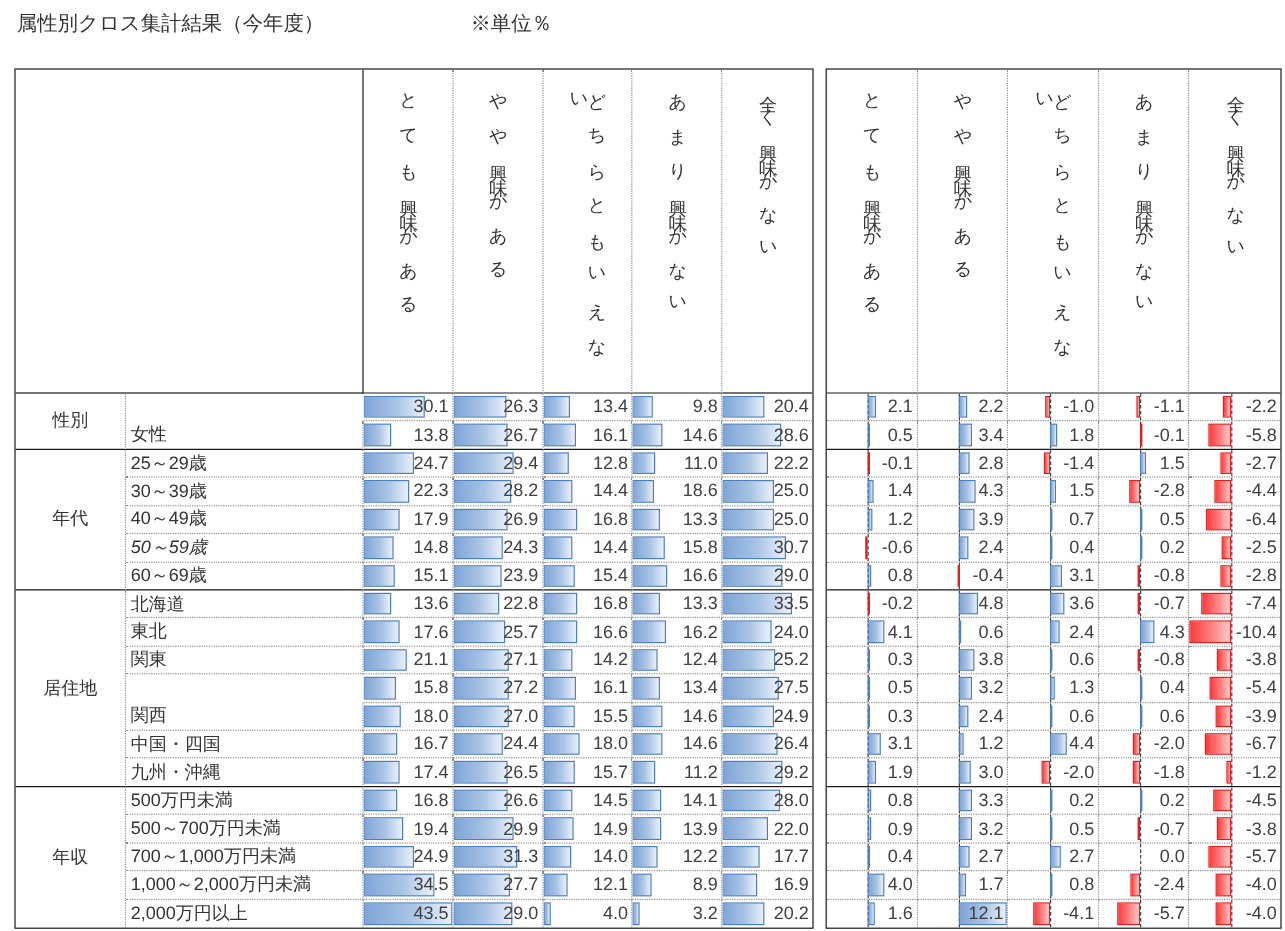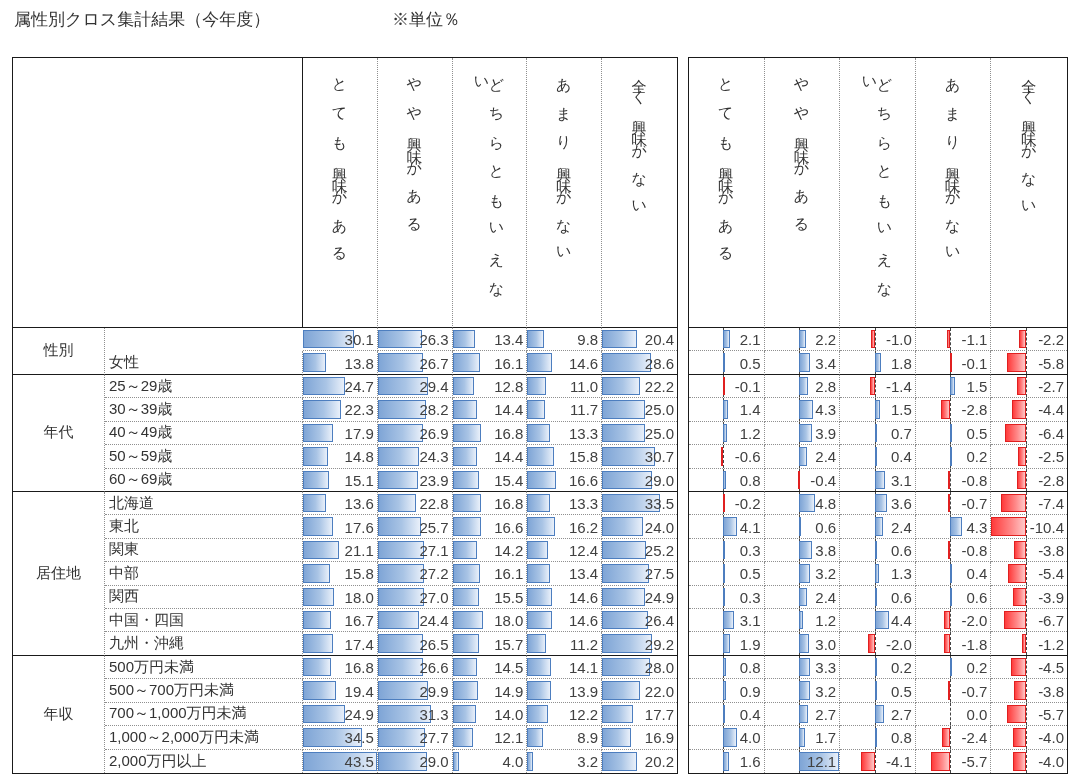--- a/index.html
+++ b/index.html
@@ -143,21 +143,21 @@
       <div class="cell" style="grid-area: 5 / 4;">
         <div class="bar bar-blue" style="width: 64.8%;"></div>
         <span class="num">28.2</span>
       </div>
       <div class="cell" style="grid-area: 5 / 5;">
         <div class="bar bar-blue" style="width: 33.1%;"></div>
         <span class="num">14.4</span>
       </div>
       <div class="cell" style="grid-area: 5 / 6;">
         <div class="bar bar-blue" style="width: 23.2%;"></div>
-        <span class="num">11.7</span>
+        <span class="num">18.6</span>
       </div>
       <div class="cell lastcol" style="grid-area: 5 / 7;">
         <div class="bar bar-blue" style="width: 57.5%;"></div>
         <span class="num">25.0</span>
       </div>
       <div class="cell row-label" style="grid-area: 6 / 2;">40～49歳</div>
       <div class="cell" style="grid-area: 6 / 3;">
         <div class="bar bar-blue" style="width: 41.1%;"></div>
         <span class="num">17.9</span>
       </div>
@@ -170,21 +170,21 @@
         <span class="num">16.8</span>
       </div>
       <div class="cell" style="grid-area: 6 / 6;">
         <div class="bar bar-blue" style="width: 30.6%;"></div>
         <span class="num">13.3</span>
       </div>
       <div class="cell lastcol" style="grid-area: 6 / 7;">
         <div class="bar bar-blue" style="width: 57.5%;"></div>
         <span class="num">25.0</span>
       </div>
-      <div class="cell row-label" style="grid-area: 7 / 2;">50～59歳</div>
+      <div class="cell row-label" style="grid-area: 7 / 2; font-style: italic;">50～59歳</div>
       <div class="cell" style="grid-area: 7 / 3;">
         <div class="bar bar-blue" style="width: 34%;"></div>
         <span class="num">14.8</span>
       </div>
       <div class="cell" style="grid-area: 7 / 4;">
         <div class="bar bar-blue" style="width: 55.9%;"></div>
         <span class="num">24.3</span>
       </div>
       <div class="cell" style="grid-area: 7 / 5;">
         <div class="bar bar-blue" style="width: 33.1%;"></div>
@@ -275,21 +275,20 @@
         <span class="num">14.2</span>
       </div>
       <div class="cell" style="grid-area: 11 / 6;">
         <div class="bar bar-blue" style="width: 28.5%;"></div>
         <span class="num">12.4</span>
       </div>
       <div class="cell lastcol" style="grid-area: 11 / 7;">
         <div class="bar bar-blue" style="width: 57.9%;"></div>
         <span class="num">25.2</span>
       </div>
-      <div class="cell row-label" style="grid-area: 12 / 2;">中部</div>
       <div class="cell" style="grid-area: 12 / 3;">
         <div class="bar bar-blue" style="width: 36.3%;"></div>
         <span class="num">15.8</span>
       </div>
       <div class="cell" style="grid-area: 12 / 4;">
         <div class="bar bar-blue" style="width: 62.5%;"></div>
         <span class="num">27.2</span>
       </div>
       <div class="cell" style="grid-area: 12 / 5;">
         <div class="bar bar-blue" style="width: 37%;"></div>

